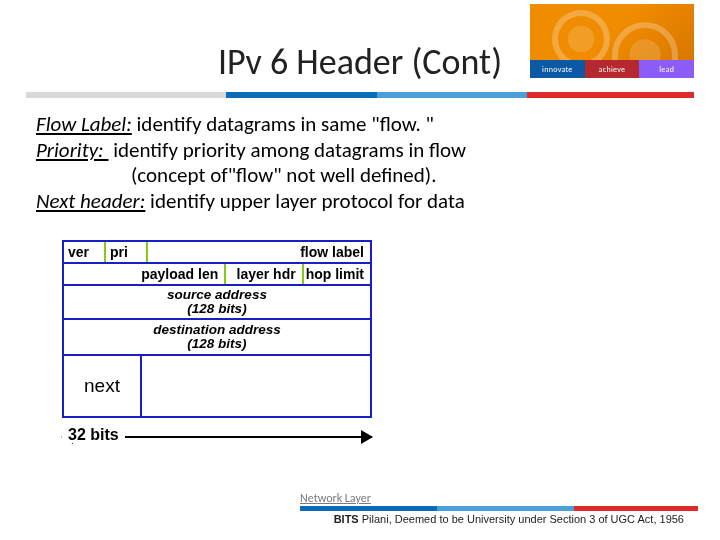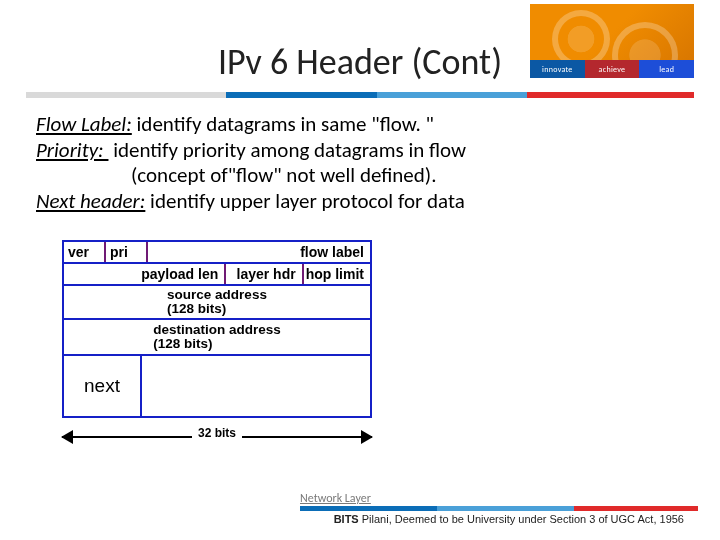--- a/index.html
+++ b/index.html
@@ -44,21 +44,21 @@
     flex: 1;
     color: #fff;
     font-size: 8px;
     display: flex;
     align-items: center;
     justify-content: center;
     letter-spacing: 0.3px;
   }
   .ls-a { background: #0b58a4; }
   .ls-b { background: #b4282e; }
-  .ls-c { background: #1d4ed8; }
+  .ls-c { background: #8b5cf6; }
 
   .title {
     position: absolute;
     top: 40px;
     left: 0; right: 0;
     text-align: center;
     font-size: 36px;
     color: #222;
     font-weight: 400;
   }
@@ -101,33 +101,33 @@
     font-size: 14px;
     color: #000;
   }
   .hdr-row {
     display: flex;
     height: 22px;
     border-bottom: 2px solid #1520c7;
   }
   .hdr-row:last-child { border-bottom: none; }
   .seg {
-    border-right: 2px solid #701a75;
+    border-right: 2px solid #84cc16;
     display: flex;
     align-items: center;
     justify-content: center;
     padding: 0 2px;
     white-space: nowrap;
   }
   .seg:last-child { border-right: none; }
   .seg.left { justify-content: flex-start; padding-left: 4px; }
   .seg.right { justify-content: flex-end; padding-right: 6px; }
   .hdr-row.tall { height: 34px; }
   .hdr-row.center .seg { justify-content: center; text-align: center; }
-  .twoLine { line-height: 1.05; font-size: 13.5px; text-align: left; }
+  .twoLine { line-height: 1.05; font-size: 13.5px; text-align: center; font-style: italic; }
 
   .data-block {
     width: 310px;
     height: 62px;
     border: 2px solid #1520c7;
     border-top: none;
     display: flex;
     font-family: Arial, sans-serif;
   }
   .data-seg-label {
@@ -158,24 +158,23 @@
     top: 4px;
     width: 0; height: 0;
     border-top: 7px solid transparent;
     border-bottom: 7px solid transparent;
   }
   .arrow-head-l { left: -1px; border-right: 12px solid #000; }
   .arrow-head-r { right: -1px; border-left: 12px solid #000; }
   .arrow-label {
     position: absolute;
     top: 0; left: 0; right: 0;
-    text-align: center;
     font-family: Arial, sans-serif;
     font-weight: 700;
-    font-size: 12px;
+    font-size: 16px;
     background: transparent;
   }
   .arrow-label span {
     background: #fff;
     padding: 0 6px;
   }
 
   .footer-link {
     position: absolute;
     left: 300px;

